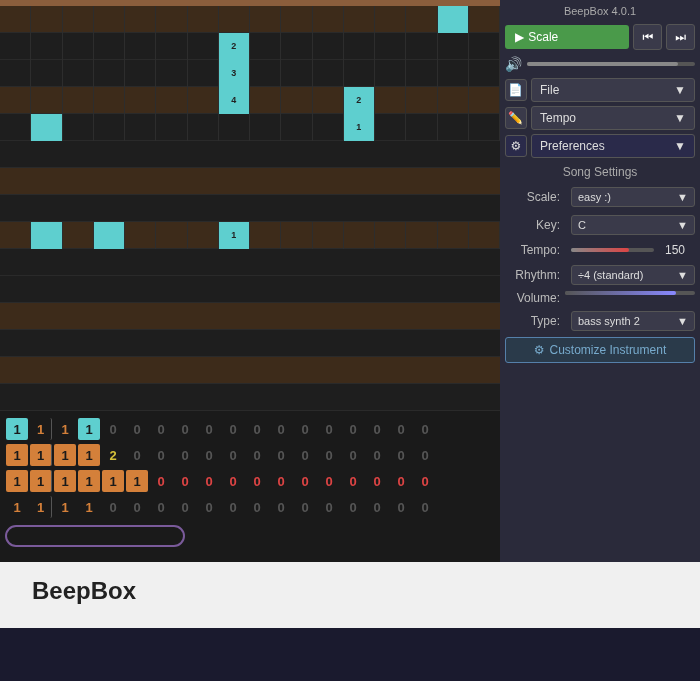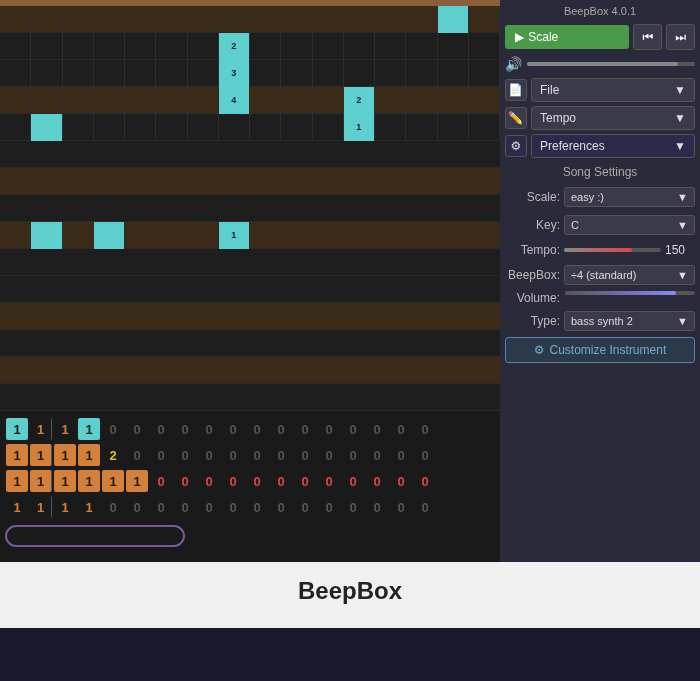--- a/index.html
+++ b/index.html
@@ -167,21 +167,21 @@
     .section-title {
       text-align: center;
       color: #aaa;
       font-size: 12px;
       margin: 3px 0 2px;
     }
 
     .setting-row {
       display: flex;
       align-items: center;
-      gap: 4px;
+      gap: 11px;
       margin: 2px 0;
     }
 
     .setting-label {
       color: #bbb;
       font-size: 12px;
       width: 55px;
       text-align: right;
     }
 
@@ -308,22 +308,21 @@
       width: 180px;
       height: 22px;
       border: 2px solid #7a5a9a;
       border-radius: 11px;
       margin: 5px 5px;
     }
 
     
     .footer {
       background: #f0f0f0;
-      padding: 15px 24px;
-      text-align: center;
+      padding: 15px 32px;
     }
 
     .footer-title {
       font-size: 24px;
       font-weight: bold;
       color: #222;
       margin-bottom: 8px;
     }
 
     .footer-desc {
@@ -651,21 +650,21 @@
 
     <div class="setting-row">
       <span class="setting-label">Tempo:</span>
       <div class="tempo-slider">
         <div class="tempo-fill"></div>
       </div>
       <span class="tempo-value">150</span>
     </div>
 
     <div class="setting-row">
-      <span class="setting-label">BeepBox:</span>
+      <span class="setting-label">Rhythm:</span>
       <div class="setting-select">
         <span>÷4 (standard)</span>
         <span>▼</span>
       </div>
     </div>
 
 
     <div class="vol-row">
       <span class="vol-label">Volume:</span>
       <div class="vol-slider">

